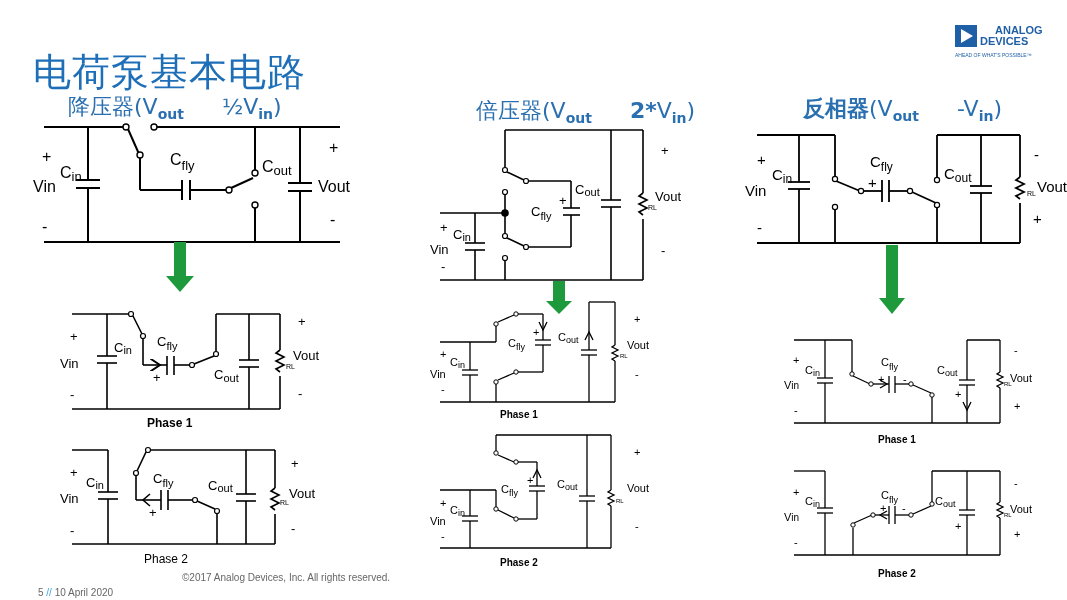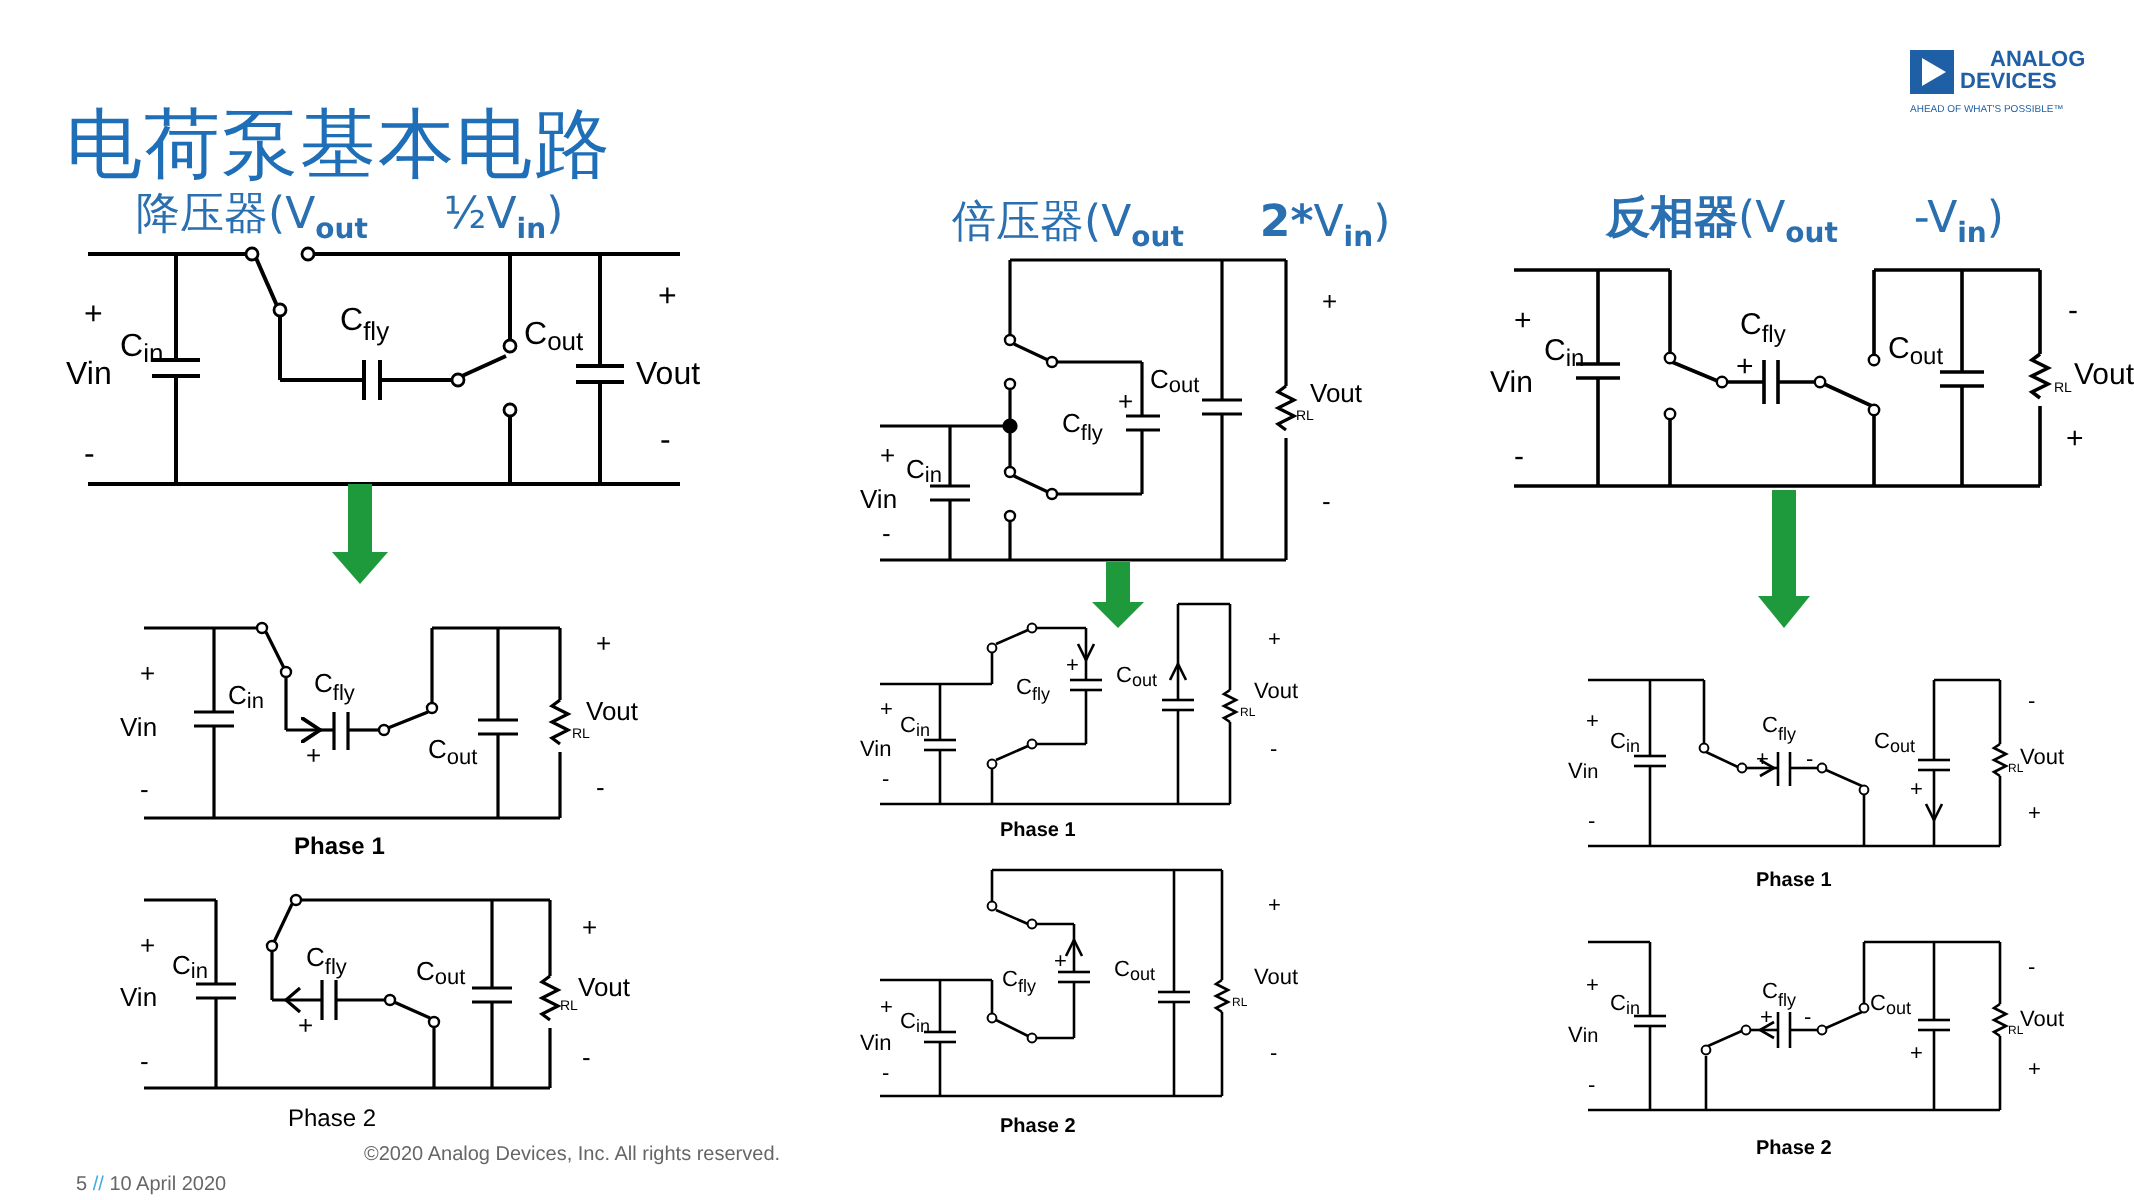--- a/index.html
+++ b/index.html
@@ -469,13 +469,13 @@
     <text x="1014" y="538">+</text>
     <text x="878" y="577" font-weight="bold" font-size="10">Phase 2</text>
   </g>
 </svg>
 
 <div class="footer">
   <span>5</span>
   <span class="sl">//</span>
   <span>10 April 2020</span>
 </div>
-<div class="copy">©2020 Analog Devices, Inc. All rights reserved.</div>
+<div class="copy">©2017 Analog Devices, Inc. All rights reserved.</div>
 
 </body></html>

